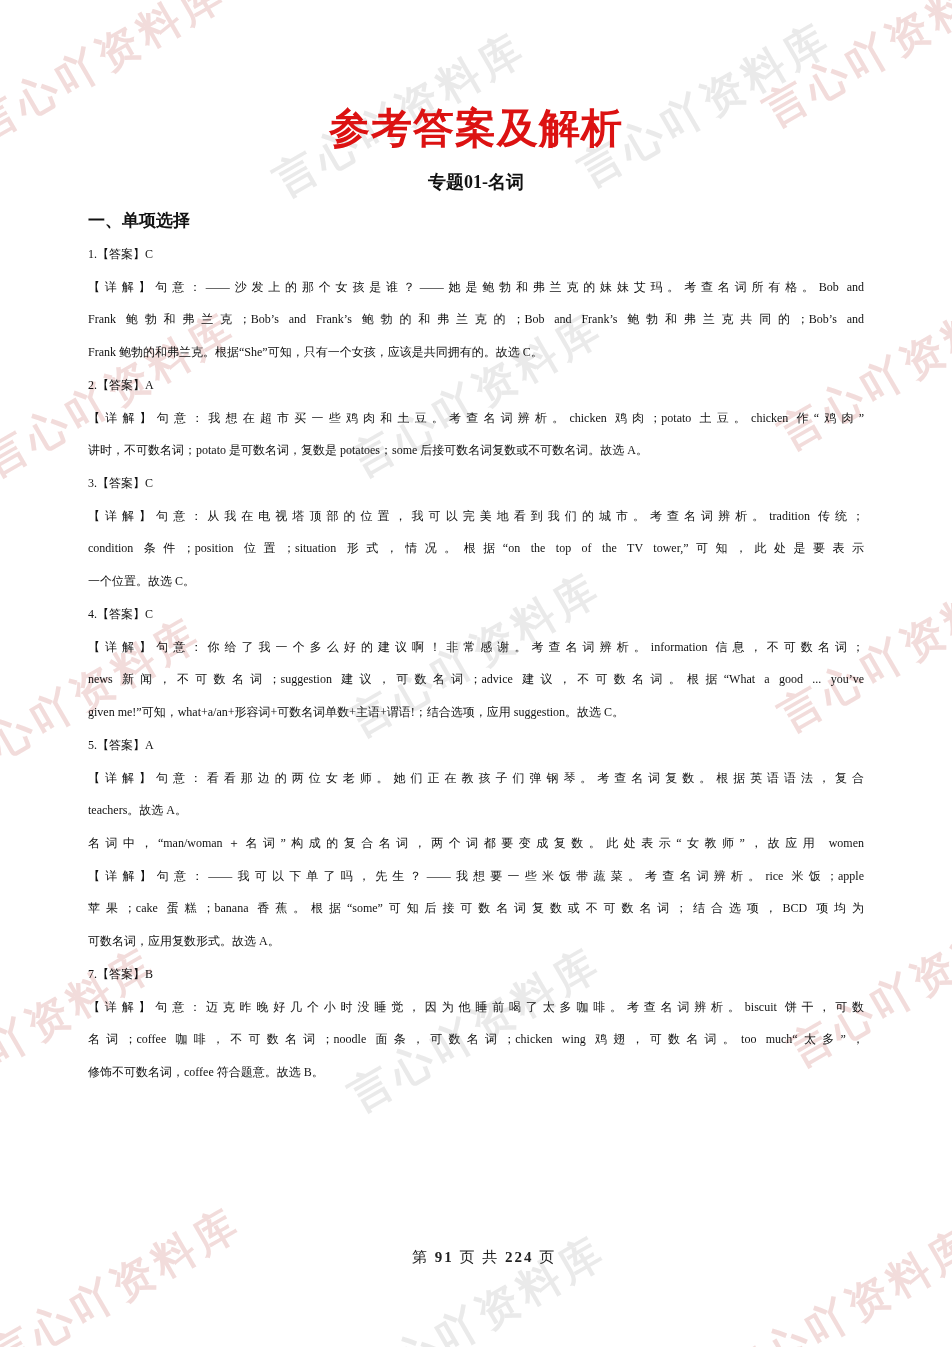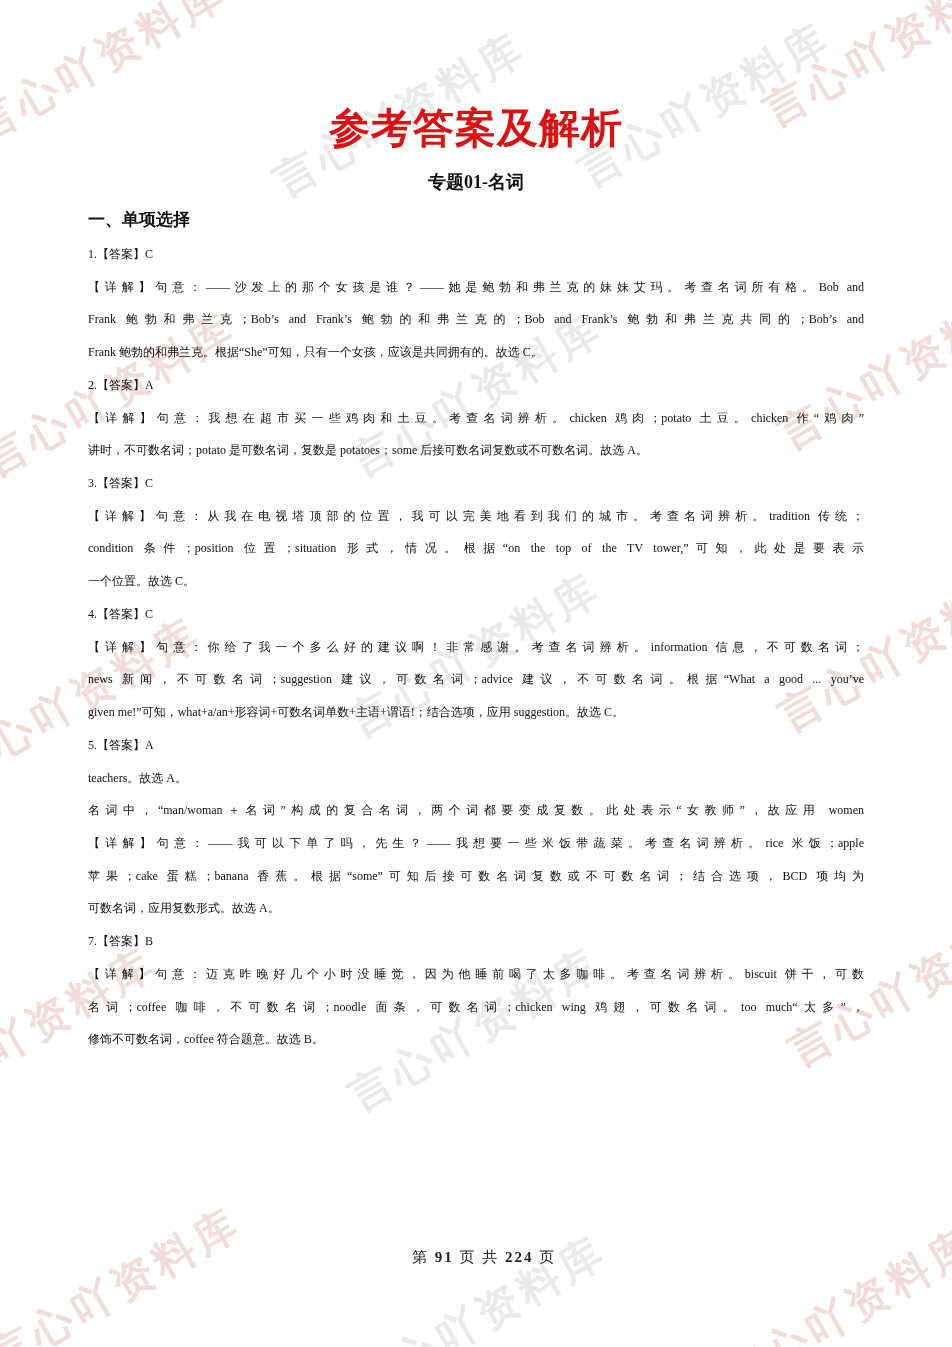--- a/index.html
+++ b/index.html
@@ -38,21 +38,21 @@
     text-align: center;
     font-size: 18px; line-height: 24px;
     font-weight: bold;
   }
   .body-block {
     position: absolute; top: 204px; left: 88px; width: 776px;
   }
   .section-heading {
     height: 34px; line-height: 34px;
     font-size: 17px; font-weight: bold;
-    font-family: Liberation Mono, monospace;
+    font-family: Liberation Serif, serif;
   }
   .bline {
     height: 32.72px; line-height: 32.72px;
     font-size: 12px;
     text-align: justify;
     text-align-last: justify;
     overflow: hidden;
     white-space: nowrap;
   }
   .bline.end, .bline.ans {
@@ -120,20 +120,21 @@
 
     <div>
       <div class="bline ans">4.【答案】C</div>
       <div class="bline">【详解】句意：你给了我一个多么好的建议啊！非常感谢。考查名词辨析。information 信息，不可数名词；</div>
       <div class="bline">news 新闻，不可数名词；suggestion 建议，可数名词；advice 建议，不可数名词。根据“What a good ... you’ve</div>
       <div class="bline end">given me!”可知，what+a/an+形容词+可数名词单数+主语+谓语!；结合选项，应用 suggestion。故选 C。</div>
     </div>
 
     <div>
       <div class="bline ans">5.【答案】A</div>
+      <div class="bline">【详解】句意：看看那边的两位女老师。她们正在教孩子们弹钢琴。考查名词复数。根据英语语法，复合</div>
       <div class="bline end">teachers。故选 A。</div>
       <div class="bline">名词中，“man/woman＋名词”构成的复合名词，两个词都要变成复数。此处表示“女教师”，故应用 women</div>
     </div>
 
     <div>
       <div class="bline">【详解】句意：——我可以下单了吗，先生？——我想要一些米饭带蔬菜。考查名词辨析。rice 米饭；apple</div>
       <div class="bline">苹果；cake 蛋糕；banana 香蕉。根据“some”可知后接可数名词复数或不可数名词；结合选项，BCD 项均为</div>
       <div class="bline end">可数名词，应用复数形式。故选 A。</div>
     </div>
 

